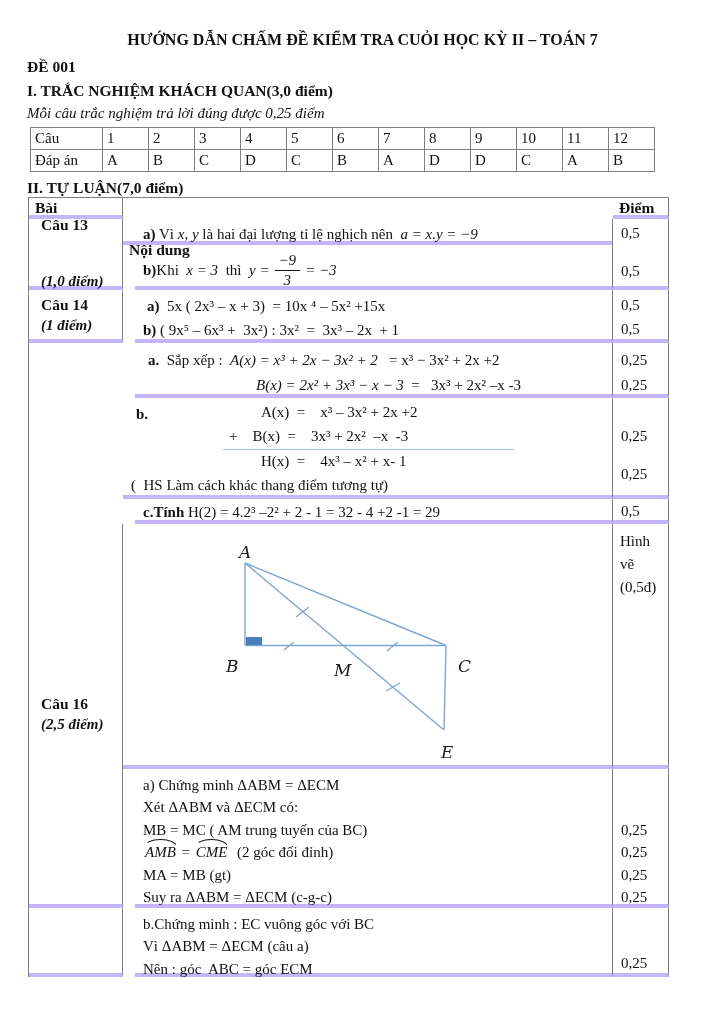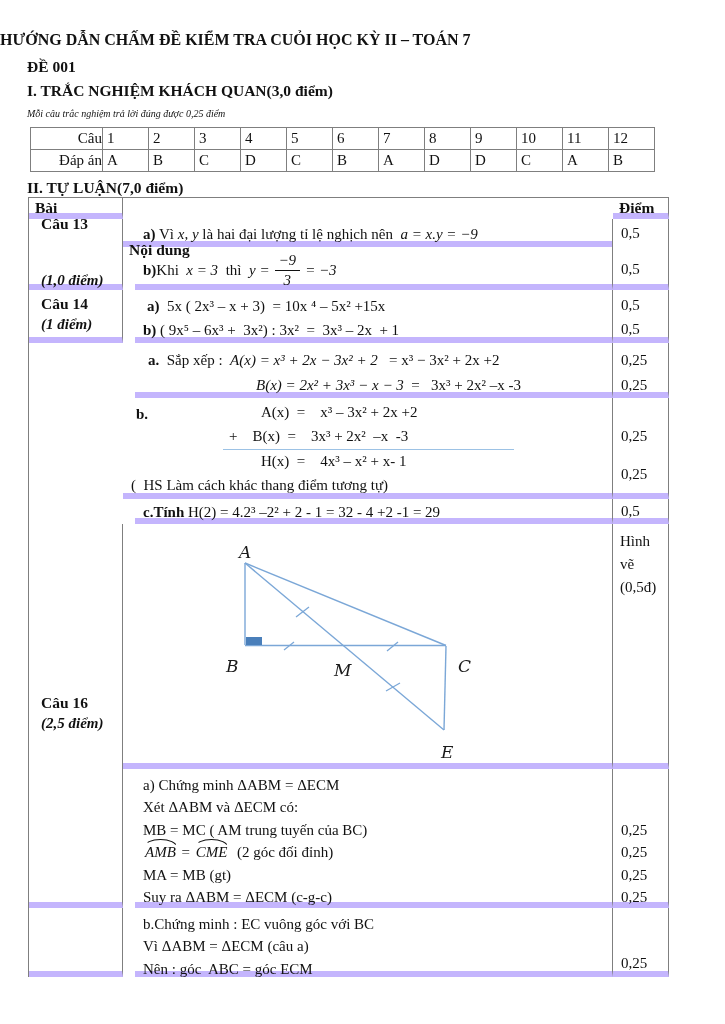--- a/index.html
+++ b/index.html
@@ -5,38 +5,38 @@
   * { margin:0; padding:0; box-sizing:border-box; }
   body { background:#fff; }
   .page {
     position:relative; width:725px; height:1024px; background:#fff;
     font-family:"Liberation Serif","DejaVu Serif",serif;
     font-size:15px; color:#111; overflow:hidden;
   }
   .pre { white-space:pre; }
   .b { font-weight:bold; }
   .m { font-style:italic; }
-  .title { padding-top:30px; font-weight:bold; font-size:16px; line-height:20px; }
+  .title { padding-top:30px; text-align:center; font-weight:bold; font-size:16px; line-height:20px; }
   .de   { margin:7px 2px 0 27px; font-weight:bold; font-size:15.5px; line-height:19px; }
   .sec1 { margin:5px 0 0 27px; font-weight:bold; font-size:15.5px; line-height:19px; }
-  .note { margin:4px 0 0 27px; font-style:italic; font-size:10px; line-height:19px; }
+  .note { margin:4px 0 0 27px; font-style:italic; font-size:15px; line-height:19px; }
   .sec2 { margin:6px 0 0 27px; font-weight:bold; font-size:15.5px; line-height:19px; }
 
   table.anstab { margin:4px 0 0 30px; border-collapse:collapse; table-layout:fixed; }
   table.anstab td { border:1px solid #7f7f7f; height:22px; padding:0 0 0 4px; font-size:15px; vertical-align:middle; }
-  table.anstab td.c0 { width:72px;text-align:right; }
+  table.anstab td.c0 { width:72px; }
   table.anstab td.cn { width:46px; }
 
   .gtable {
     margin-left:28px; width:641px; display:grid;
     grid-template-columns:94px 490px 56px;
     grid-template-rows:21px 71px 53px 55px 101px 25px 245px 139px 69px;
     border-top:1px solid #7f7f7f; border-left:1px solid #7f7f7f;
   }
-  .cl { border-right:1px solid #7f7f7f; border-bottom:6px solid #c4b5fd; position:relative; }
+  .cl { border-right:1px solid #7f7f7f; border-bottom:4px solid #c4b5fd; position:relative; }
   .hcell { font-weight:bold; padding:1px 0 0 6px; font-size:15.5px; }
   .bai { display:flex; flex-direction:column; justify-content:center; padding-left:12px; line-height:20px; }
   .bai .lab { font-weight:bold; font-size:15.5px; }
   .bai .pts { font-weight:bold; font-style:italic; font-size:15px; }
   .nd { padding:4px 2px 0 8px; line-height:23px;margin-left:12px; }
   .diem { padding:3px 0 2px 8px; line-height:22px; }
   .diem.split { display:flex; flex-direction:column; justify-content:space-between; padding-bottom:4px; }
 
   .c13b { margin-top:6px; display:flex; align-items:center; }
   .frac { display:inline-block; text-align:center; vertical-align:middle; margin:0 5px; font-style:italic; line-height:17px; }

